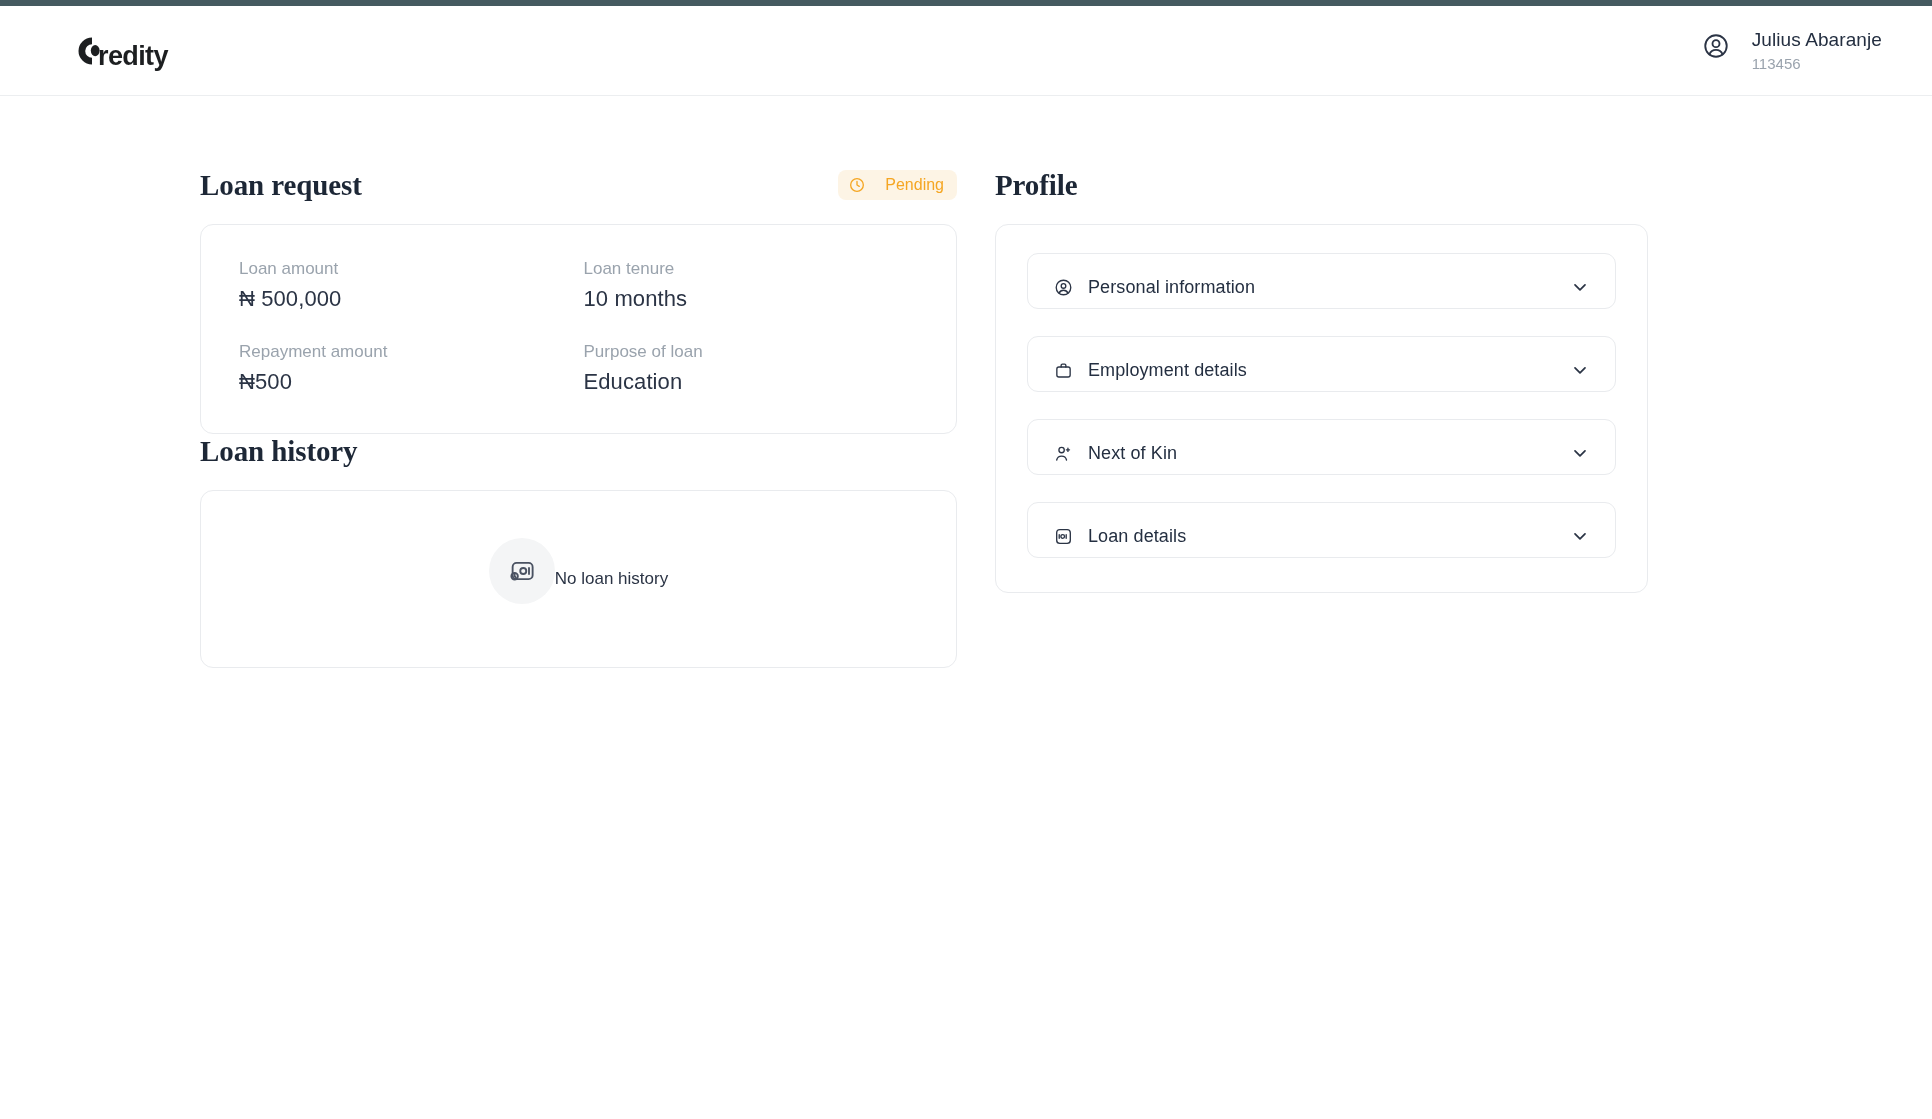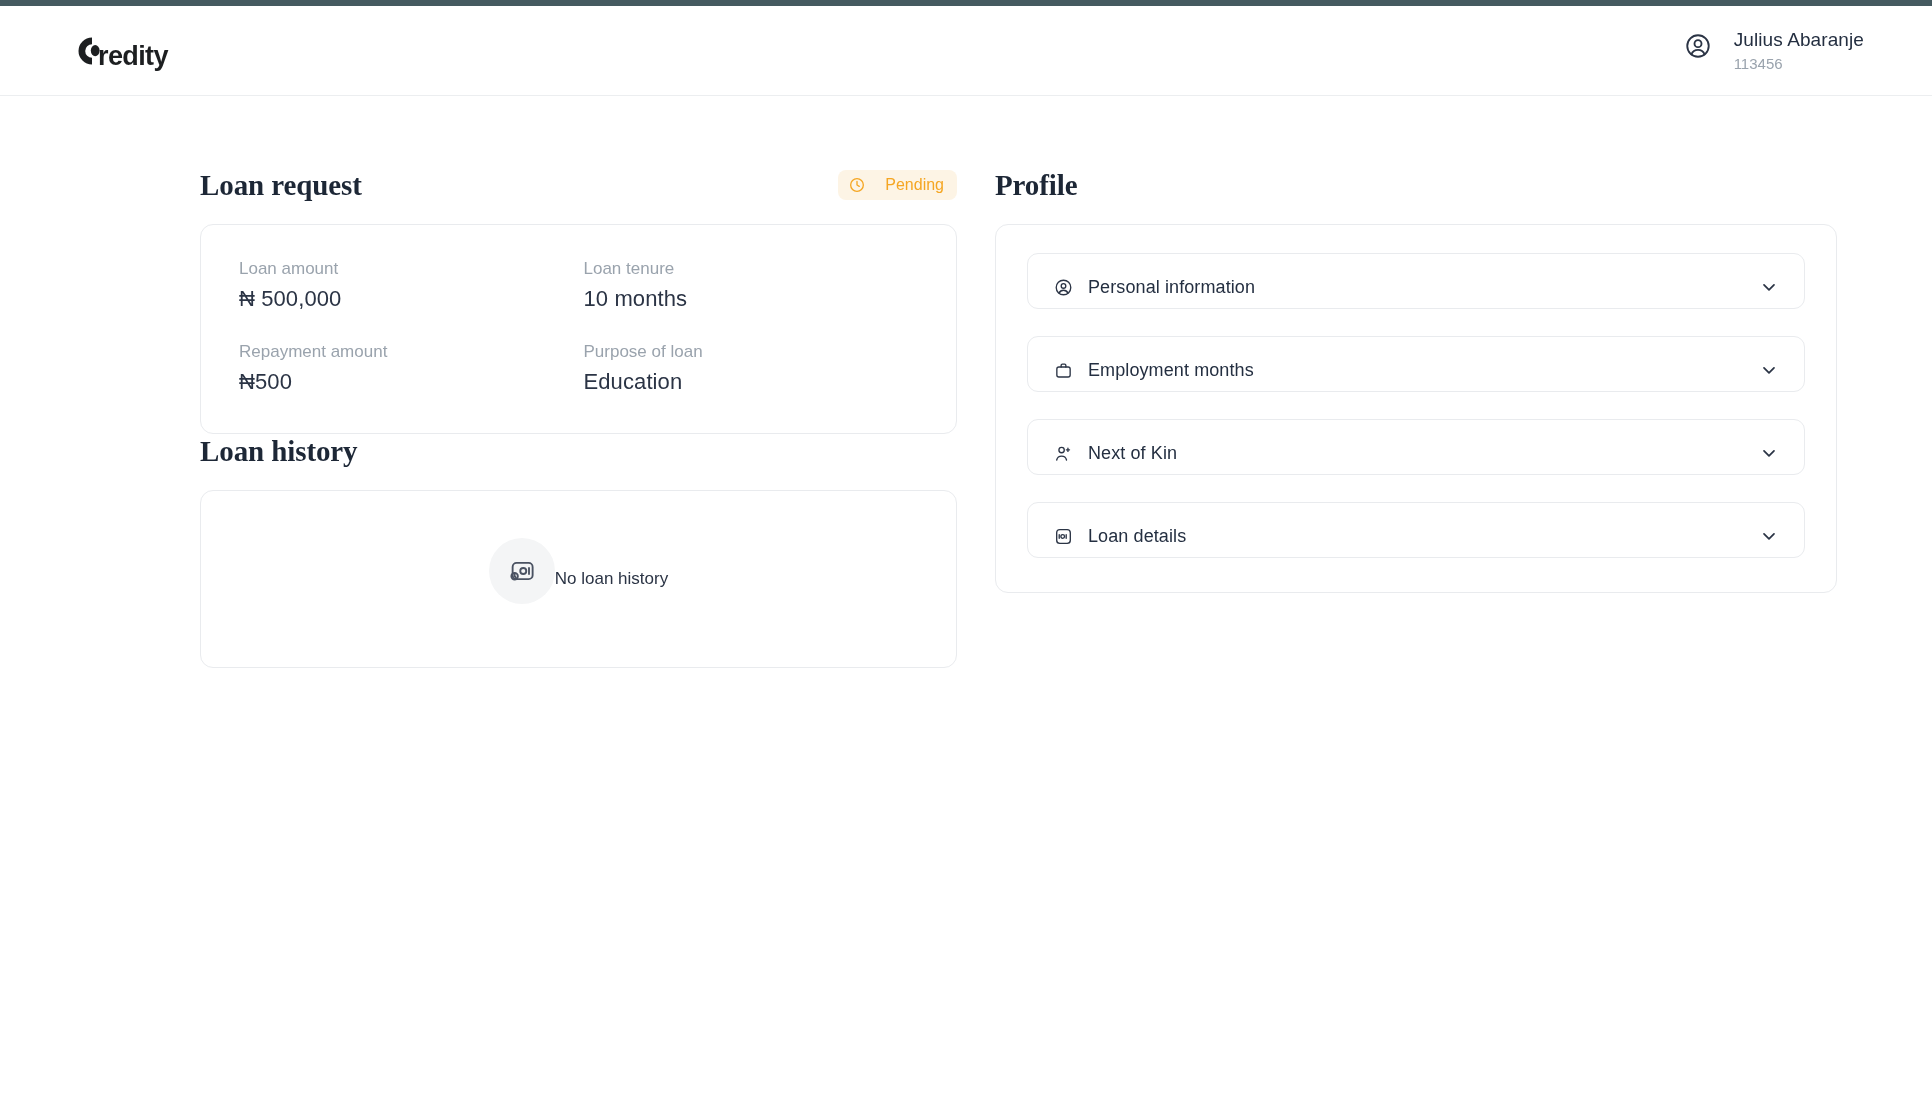--- a/index.html
+++ b/index.html
@@ -21,21 +21,21 @@
 
   
   .header {
     height: 90px;
     width: 100%;
     background: #ffffff;
     border-bottom: 1px solid #eceef0;
     display: flex;
     align-items: center;
     justify-content: space-between;
-    padding: 0 68px 0 60px;
+    padding: 0 50px 0 60px;
   }
 
   .logo {
     display: flex;
     align-items: center;
     height: 48px;
   }
   .logo svg { display: block; }
 
   .user-block {
@@ -64,21 +64,21 @@
 
   
   .page {
     padding: 72px 60px 0 200px;
     display: flex;
     align-items: flex-start;
     gap: 38px;
   }
 
   .col-left  { width: 757px; flex: none; }
-  .col-right { width: 842px; flex: none; }
+  .col-right { width: 653px; flex: none; }
 
   .section-head {
     display: flex;
     align-items: center;
     justify-content: space-between;
     margin-bottom: 22px;
     min-height: 34px;
   }
 
   .section-title {
@@ -307,21 +307,21 @@
       </div>
 
       <div class="accordion-item">
         <div class="acc-left">
           <span class="acc-icon">
             <svg viewBox="0 0 24 24" fill="none" stroke="currentColor" stroke-width="1.7" stroke-linecap="round" stroke-linejoin="round">
               <rect x="3.6" y="7.6" width="16.8" height="12.6" rx="2.6"></rect>
               <path d="M9 7.6V5.6a1.6 1.6 0 0 1 1.6-1.6h2.8A1.6 1.6 0 0 1 15 5.6v2"></path>
             </svg>
           </span>
-          <span class="acc-label">Employment months</span>
+          <span class="acc-label">Employment details</span>
         </div>
         <span class="chevron">
           <svg viewBox="0 0 24 24" fill="none" stroke="currentColor" stroke-width="2.1" stroke-linecap="round" stroke-linejoin="round">
             <path d="M6 9.5l6 6 6-6"></path>
           </svg>
         </span>
       </div>
 
       <div class="accordion-item">
         <div class="acc-left">

